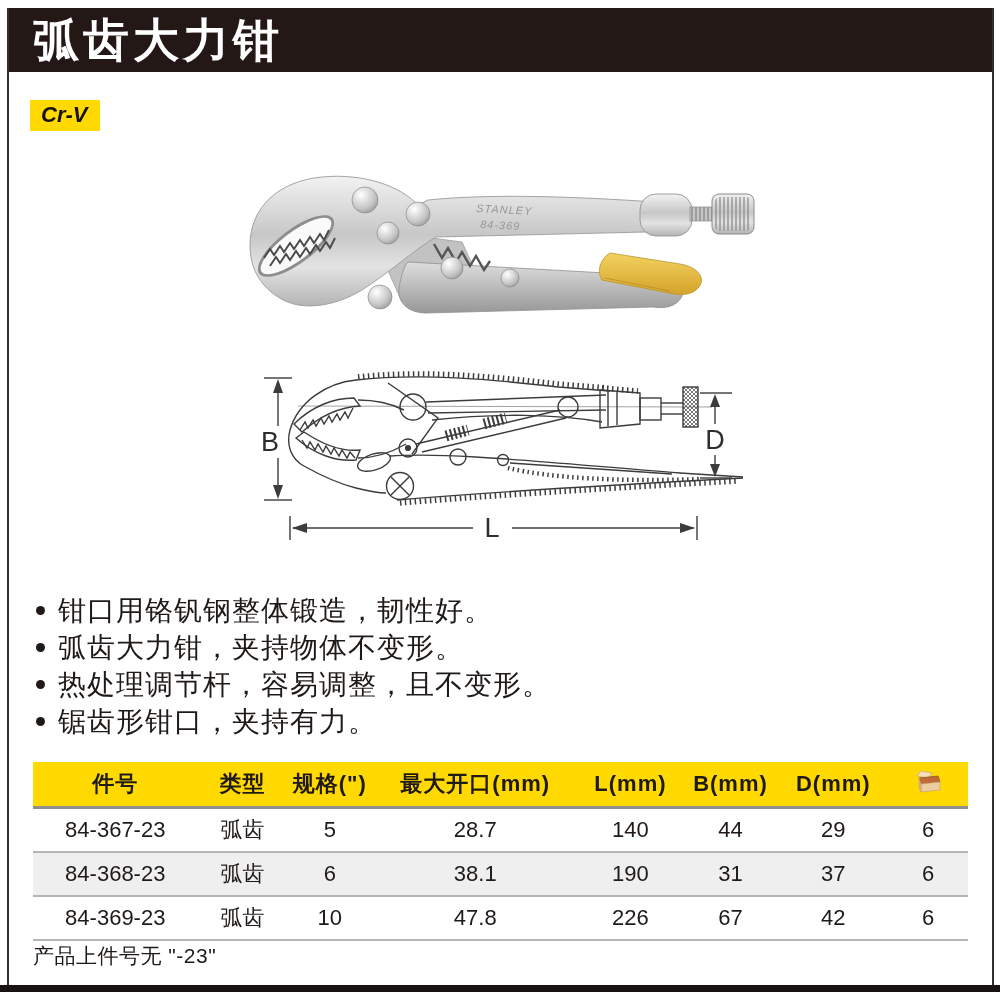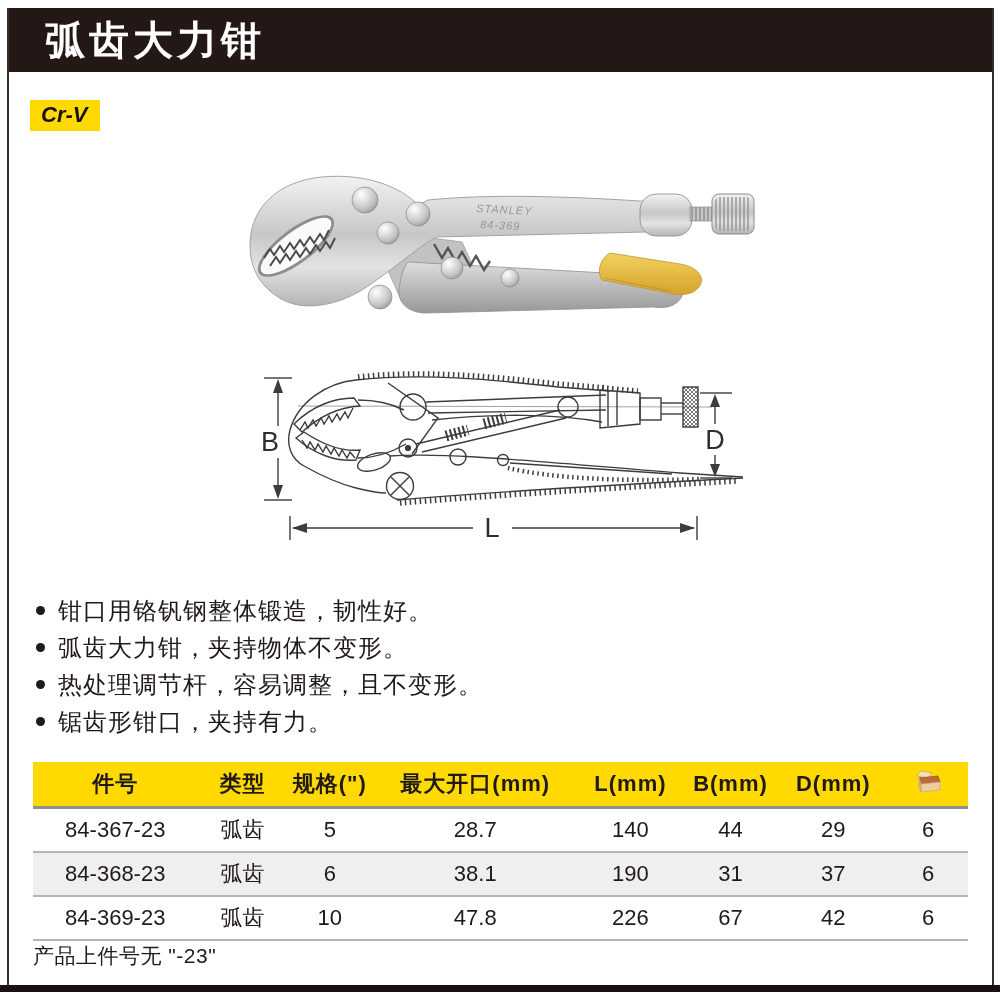--- a/index.html
+++ b/index.html
@@ -10,35 +10,35 @@
   }
   .frame{
     position:absolute;left:7px;top:8px;width:987px;height:977px;
     border-left:2px solid #362e2a;border-right:2px solid #362e2a;
     box-sizing:border-box;background:#ffffff;
   }
   .title-bar{
     height:64px;background:#231815;display:flex;align-items:center;
   }
   .title-bar h1{
-    margin:0 0 0 36px;color:#ffffff;font-size:40px;font-weight:700;
+    margin:0 0 0 24px;color:#ffffff;font-size:46px;font-weight:700;
     letter-spacing:4px;line-height:1;
   }
   .crv-badge{
     position:absolute;left:21px;top:92px;background:#ffd900;color:#161210;
     font-size:22px;font-weight:700;font-style:italic;border-radius:0;
     padding:3px 13px 4px 11px;line-height:1.1;
   }
   .photo-wrap{position:absolute;left:221px;top:142px;width:560px;height:200px;}
   .drawing-wrap{position:absolute;left:231px;top:352px;width:520px;height:200px;}
   .features{
     position:absolute;left:27px;top:584px;margin:0;padding:0;list-style:none;
   }
   .features li{
-    display:flex;align-items:center;height:37px;font-size:24px;letter-spacing:1px;
+    display:flex;align-items:center;height:37px;font-size:28px;letter-spacing:1px;
   }
   .features .dot{
     width:9px;height:9px;border-radius:50%;background:#1f1a17;margin-right:13px;flex:0 0 auto;
   }
   .spec-table{
     position:absolute;left:24px;top:754px;width:935px;border-collapse:collapse;
     table-layout:fixed;text-align:center;
   }
   .spec-table thead th{
     background:#ffd900;height:42px;font-size:22px;font-weight:700;

